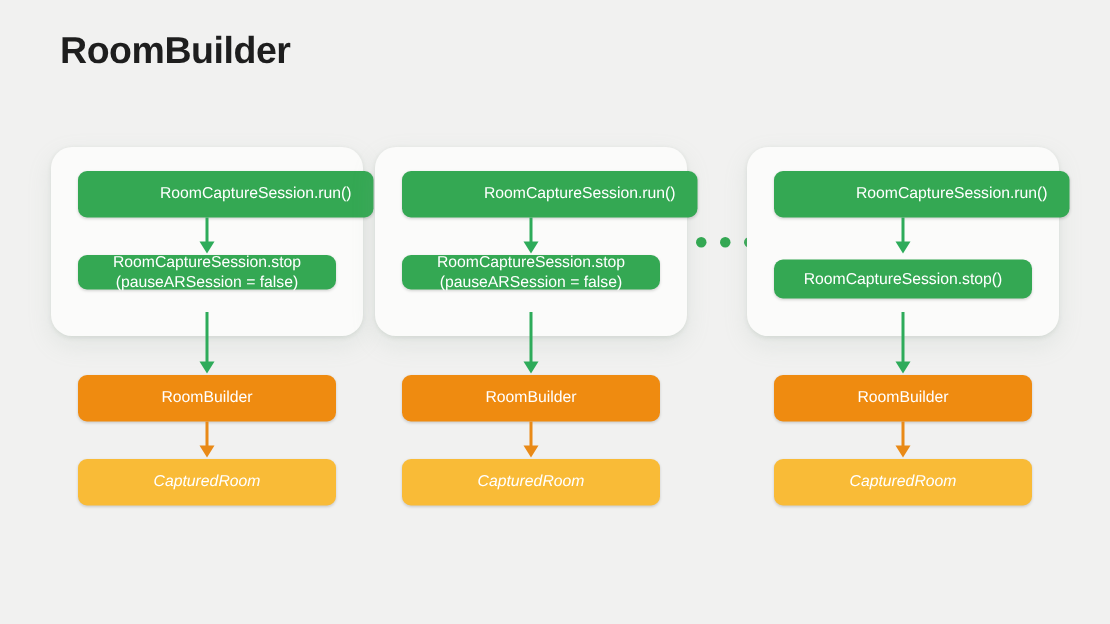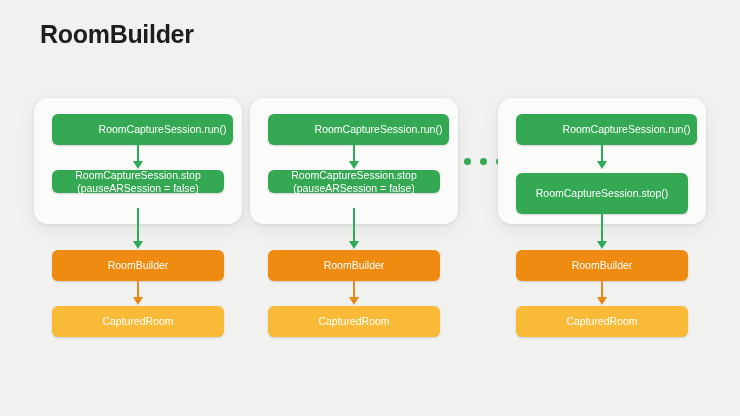--- a/index.html
+++ b/index.html
@@ -68,54 +68,55 @@
     justify-content: center;
     text-align: center;
     box-shadow: 0 1px 2px rgba(0,0,0,0.16);
     white-space: pre-line;
     padding: 0 6px;
   }
 
   .node-run {
     left: 18px;
     top: 16px;
-    width: 181px;
+    width: 197px;
     height: 31px;
     background: #34a853;
     padding-left: 46px;
   }
 
   .node-stop {
     left: 18px;
     top: 72px;
     width: 172px;
     height: 23px;
     background: #34a853;
   }
   .node-stop.single-line {
-    height: 41px;
+    height: 26px;
     top: 75px;
   }
 
   .node-builder {
     position: absolute;
     left: 18px;
     top: 152px;
     width: 172px;
     height: 31px;
     background: #ef8b10;
   }
 
   .node-captured {
     position: absolute;
     left: 18px;
     top: 208px;
     width: 172px;
     height: 31px;
     background: #f9bb37;
+    font-style: italic;
   }
 
   
   .arrow {
     position: absolute;
     width: 12px;
     display: flex;
     flex-direction: column;
     align-items: center;
   }

